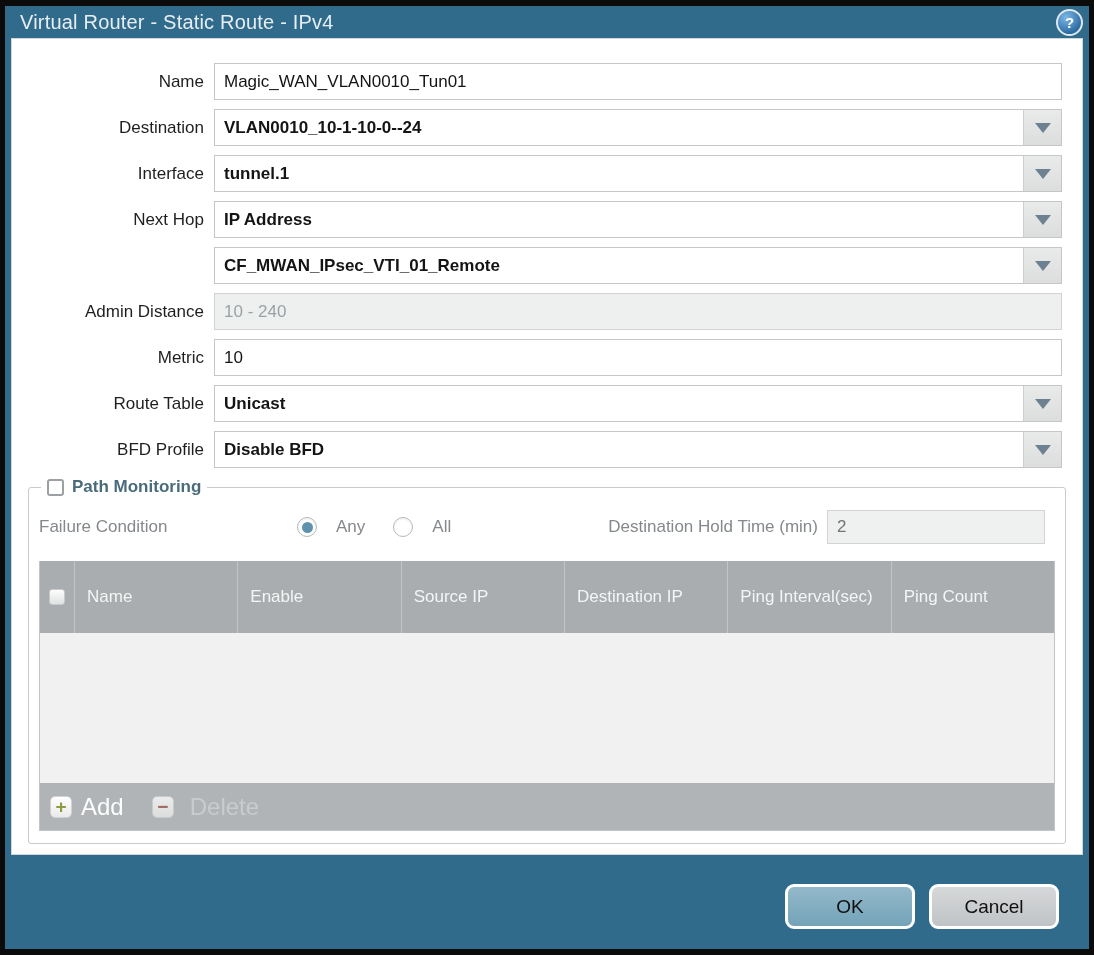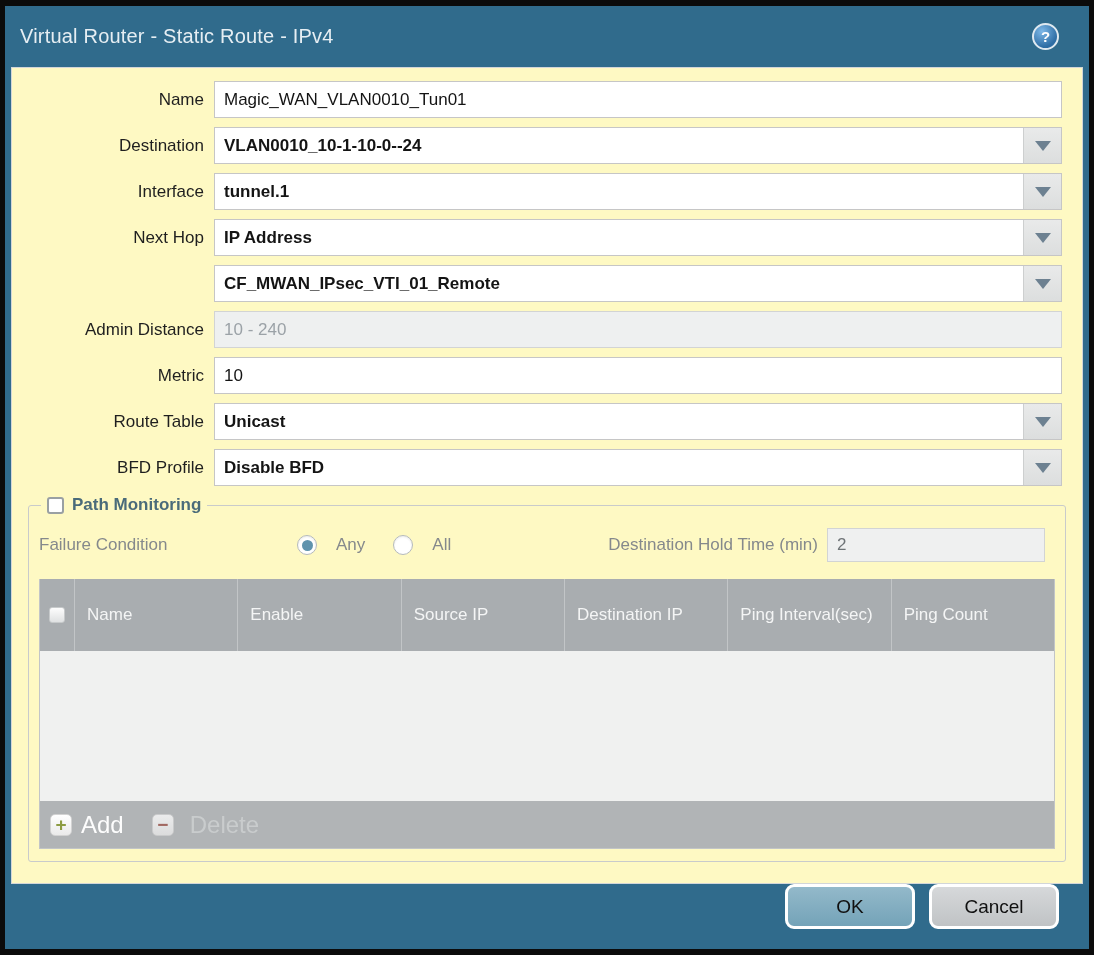--- a/index.html
+++ b/index.html
@@ -9,36 +9,36 @@
     font-family:"Liberation Sans", sans-serif;
     position:relative;
     overflow:hidden;
   }
   .frame {
     position:absolute; left:5px; top:6px; right:5px; bottom:6px;
     background:#306b8c;
   }
   
   .titlebar {
-    height:61px; display:flex; align-items:center;
-    justify-content:space-between; padding:0 30px 0 15px;
+    height:32px; display:flex; align-items:center;
+    justify-content:space-between; padding:0 6px 0 15px;
   }
   .title { color:#e6eef3; font-size:20px; letter-spacing:.2px; }
   .help-btn {
     width:27px; height:27px; border-radius:50%;
     background:radial-gradient(circle at 35% 28%, #7db8e8, #2e6da4 70%);
     border:2px solid #dfe9f0;
     color:#fff; font-size:15px; font-weight:bold;
     display:flex; align-items:center; justify-content:center;
     cursor:pointer;
   }
   
   .panel {
-    margin:0 6px; height:817px; background:#fef9c3;
-    border:1px solid #d2d6d8; padding-top:13px;
+    margin:0 6px; height:817px; background:#ffffff;
+    border:1px solid #d2d6d8; padding-top:24px;
   }
   .row { display:flex; align-items:center; height:37px; margin:0 20px 9px 0; }
   .lbl {
     width:202px; flex:none; text-align:right; padding-right:10px;
     font-size:17px; color:#1f1f1f;
   }
   .fld { flex:1; height:37px; }
   input.txt {
     width:100%; height:37px; border:1px solid #c6c6c6; background:#fff;
     font-family:"Liberation Sans", sans-serif; font-size:17px; color:#141414;

